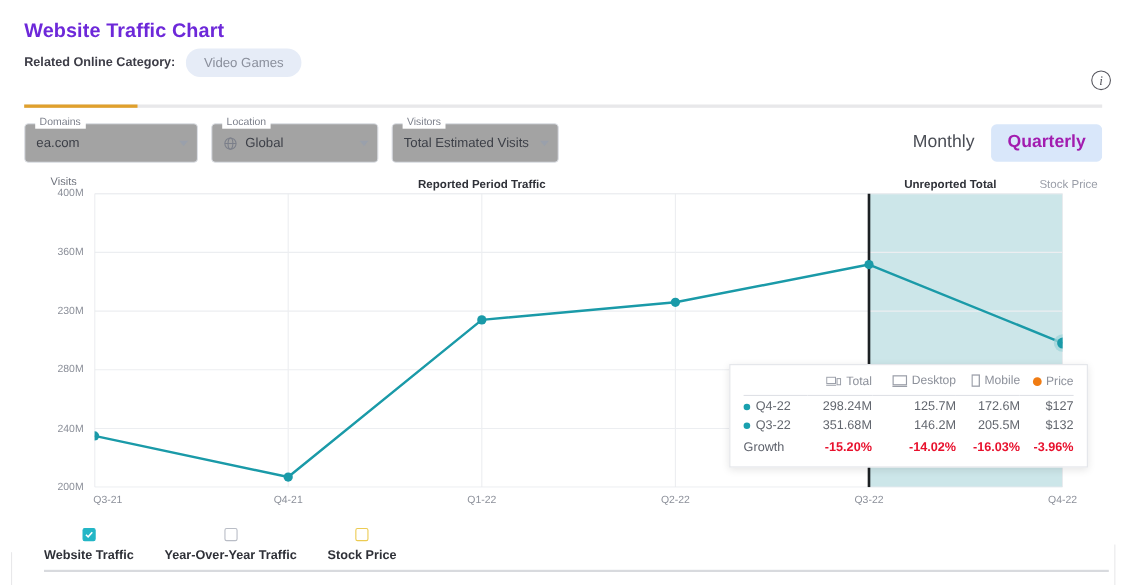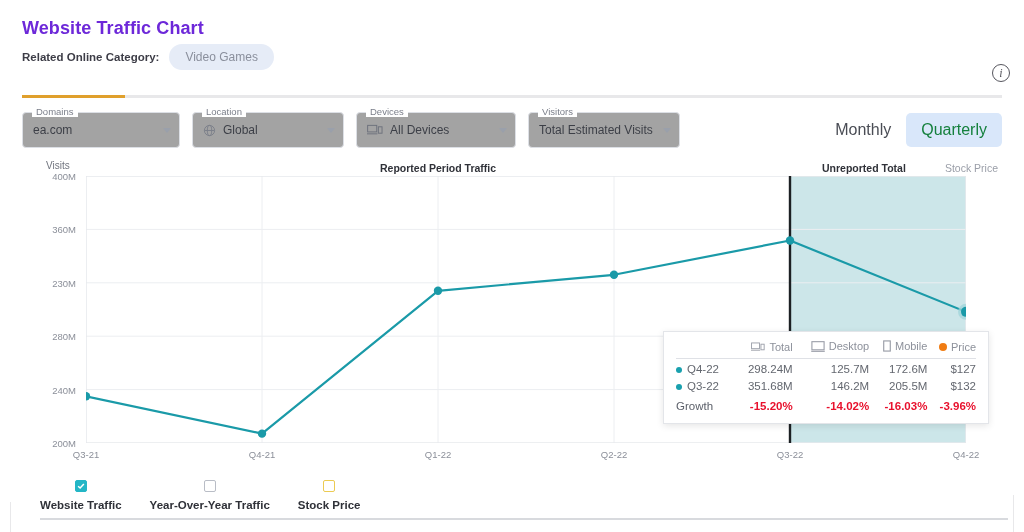--- a/index.html
+++ b/index.html
@@ -85,21 +85,21 @@
   
   .period-toggle {
     position: absolute; right: 0; top: 17px;
     display: flex; align-items: center; height: 36px;
     background: #fff; border-radius: 5px; overflow: hidden;
   }
   .period-btn {
     font-size: 16px; color: #4a4d55; padding: 8px 15px;
     border-radius: 5px; white-space: nowrap;
   }
-  .period-btn.active { background: #d9e7fa; color: #15803d; font-weight: normal; }
+  .period-btn.active { background: #d9e7fa; color: #a21caf; font-weight: bold; }
 
   
   .chart-wrap { position: absolute; left: 0; top: 65px; width: 980px; height: 320px; }
   .axis-title {
     position: absolute; left: 24px; top: 0;
     font-size: 10px; color: #70747e;
   }
   .chart-cap {
     position: absolute; top: 2px; font-size: 10.5px; font-weight: bold; color: #2f3138;
   }
@@ -211,32 +211,20 @@
           <svg width="13" height="13" viewBox="0 0 16 16" fill="none" stroke="#7b7f8a" stroke-width="1.2">
             <circle cx="8" cy="8" r="6.3"></circle>
               <ellipse cx="8" cy="8" rx="2.7" ry="6.3"></ellipse>
               <path d="M1.9 8h12.2"></path>
           </svg>
         </span>
         <span class="field-val">Global</span>
         <span class="caret"></span>
       </div>
 
-      <div class="field f-devices">
-        <span class="field-legend">Devices</span>
-        <span class="field-ico">
-          <svg width="16" height="12" viewBox="0 0 20 14" fill="none" stroke="#6d717c" stroke-width="1.2">
-            <rect x="0.8" y="1.2" width="11.4" height="8.2"></rect>
-              <path d="M0 11.8h13"></path>
-            <rect x="14.2" y="3" width="4.6" height="8"></rect>
-          </svg>
-        </span>
-        <span class="field-val">All Devices</span>
-        <span class="caret"></span>
-      </div>
 
       <div class="field f-visitors">
         <span class="field-legend">Visitors</span>
         <span class="field-val">Total Estimated Visits</span>
         <span class="caret"></span>
       </div>
     </div>
 
     <div class="period-toggle">
       <div class="period-btn">Monthly</div>
@@ -281,21 +269,21 @@
             <circle cx="176" cy="257.655" r="4.2" fill="#1a9aa8"></circle>
             <circle cx="352" cy="114.81" r="4.2" fill="#1a9aa8"></circle>
             <circle cx="528" cy="98.78999999999999" r="4.2" fill="#1a9aa8"></circle>
             <circle cx="704" cy="64.50719999999998" r="4.2" fill="#1a9aa8"></circle>
             <circle cx="880" cy="135.84959999999998" r="8" fill="#9fd4da" opacity="0.75"></circle>
             <circle cx="880" cy="135.84959999999998" r="5" fill="#1a9aa8"></circle>
           </svg>
       </div>
 
       <div class="xlabels">
-        <div class="xlabel" style="left:0px">Q3-21</div>
+        <div class="xlabel" style="left:12px">Q3-21</div>
         <div class="xlabel" style="left:176px">Q4-21</div>
         <div class="xlabel" style="left:352px">Q1-22</div>
         <div class="xlabel" style="left:528px">Q2-22</div>
         <div class="xlabel" style="left:704px">Q3-22</div>
         <div class="xlabel" style="left:880px">Q4-22</div>
       </div>
     </div>
   </div>
 
   <div class="tooltip">

